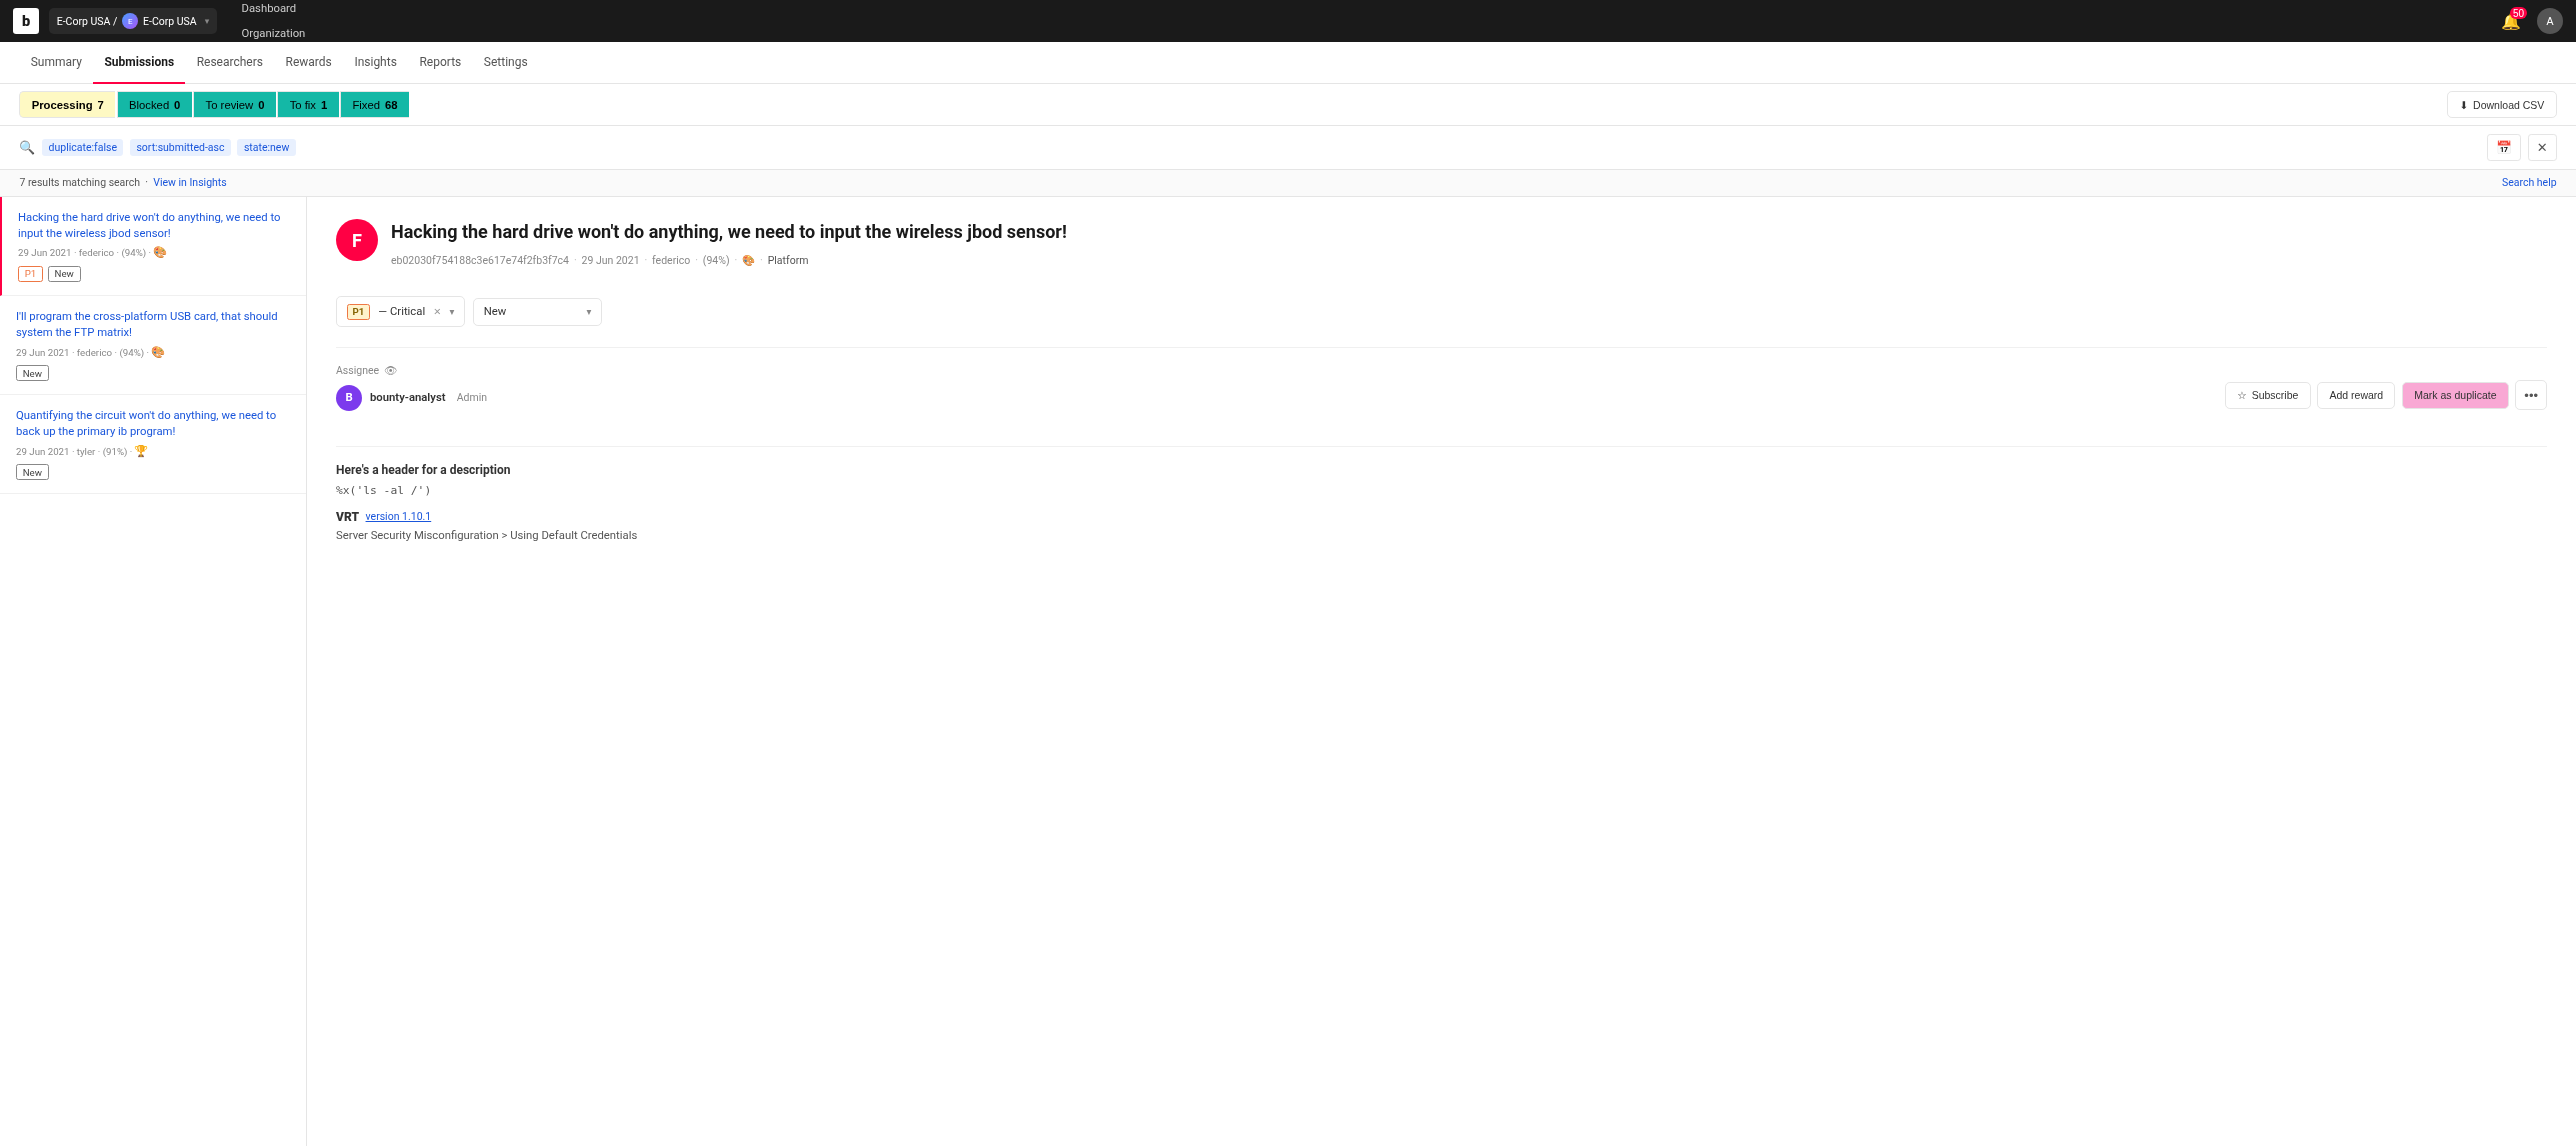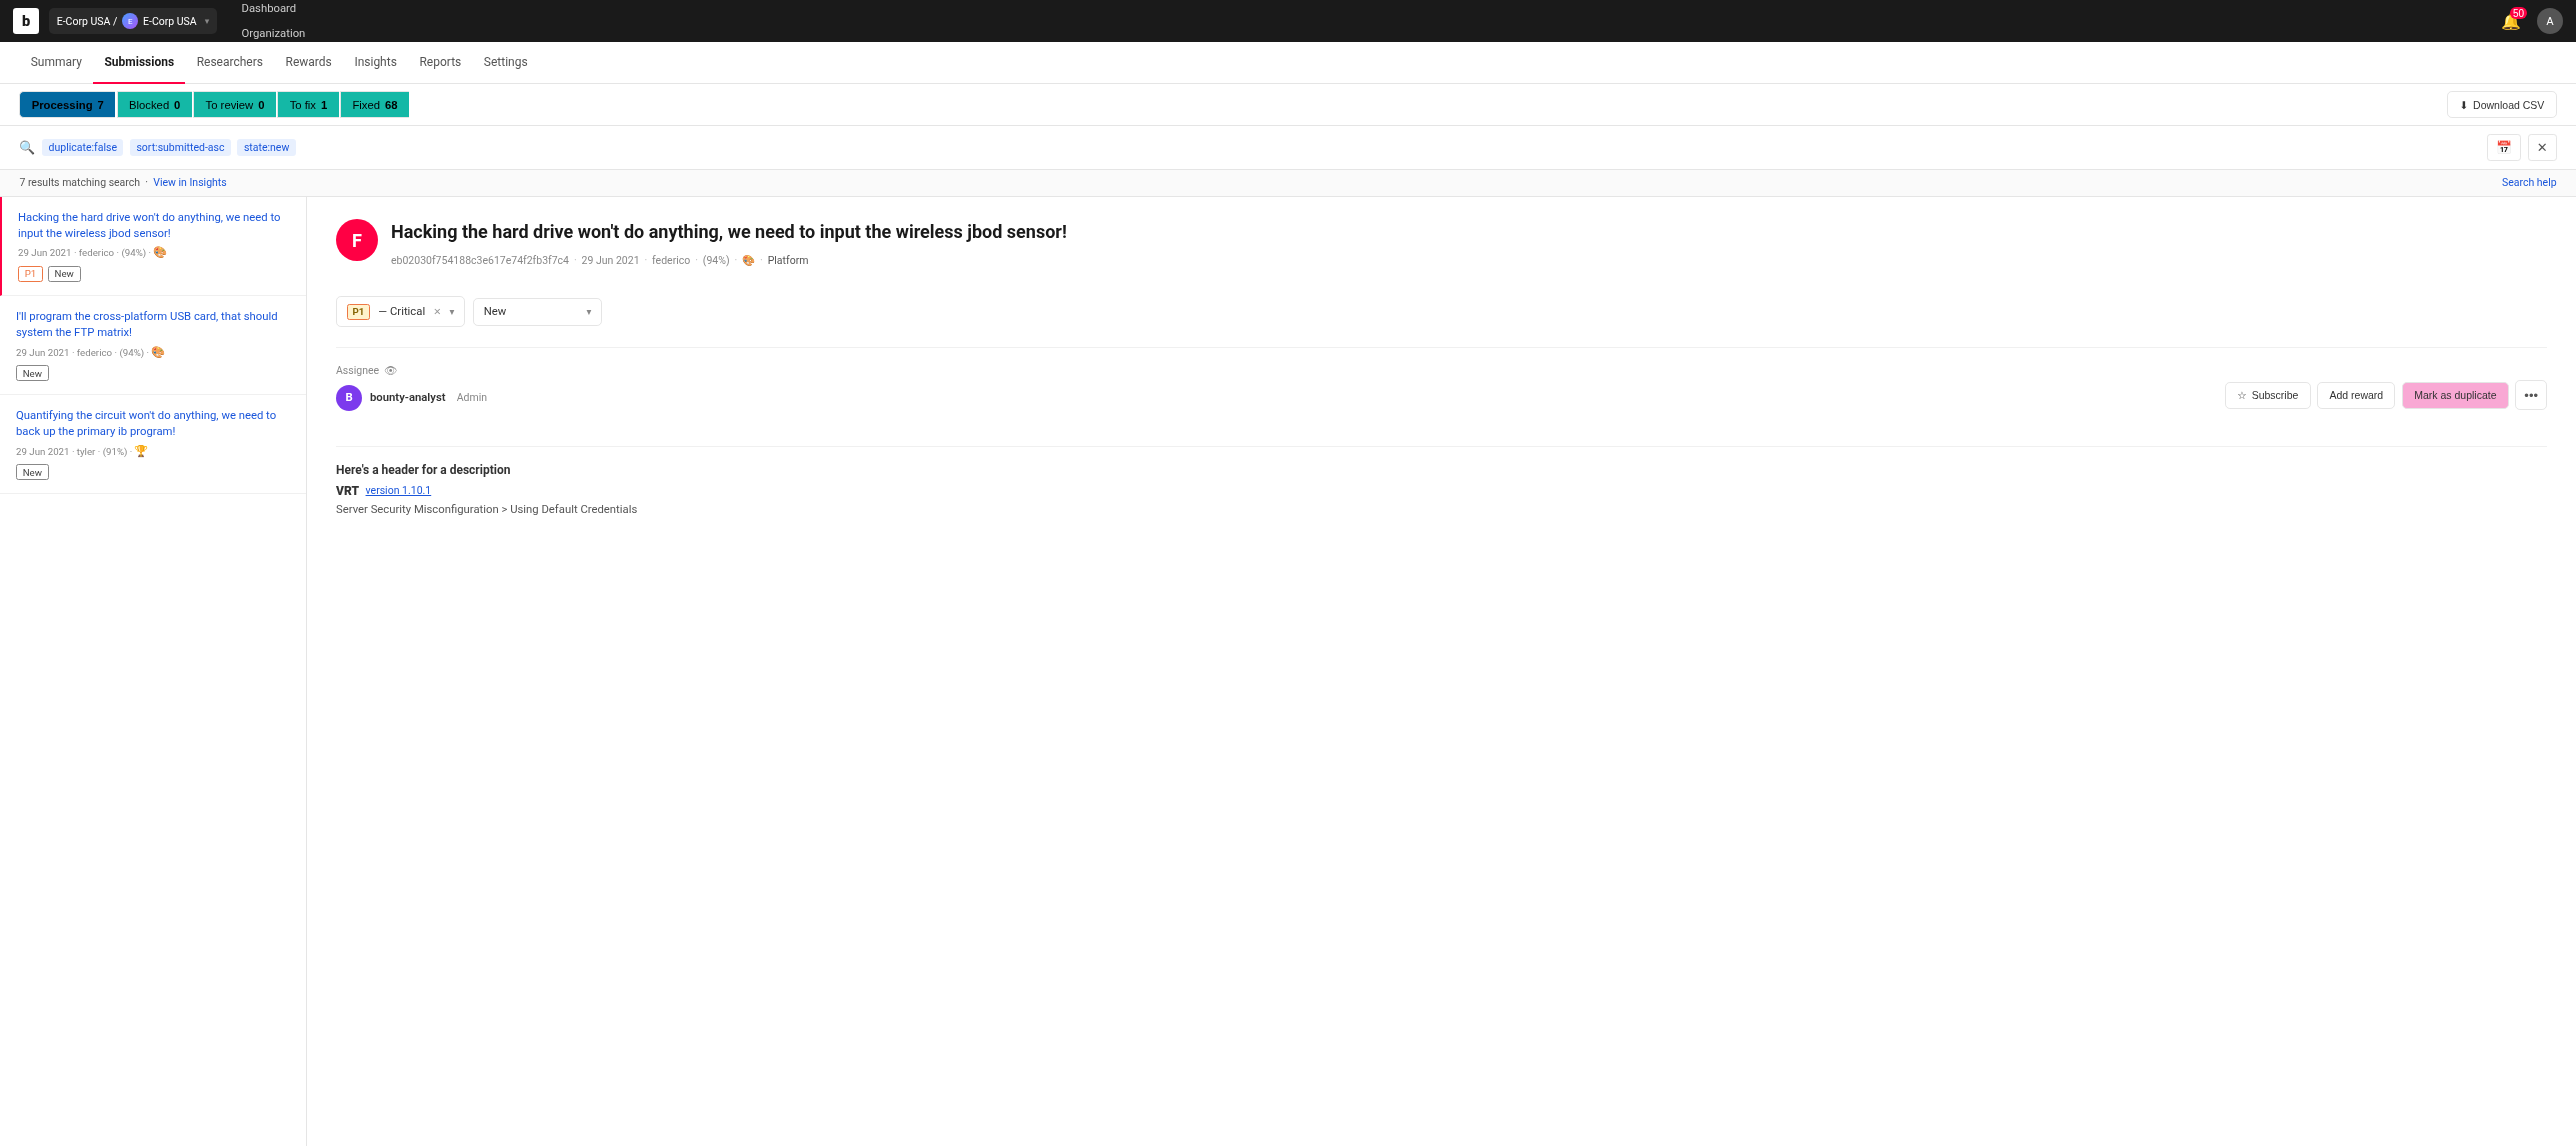--- a/index.html
+++ b/index.html
@@ -86,21 +86,21 @@
     }
     .filter-btn {
       padding: 6.5px 11.3px; border: 0.8px solid #e5e5e5;
       background: #14b8a6; cursor: pointer; font-size: 11.3px;
       display: flex; align-items: center; gap: 4.9px;
       white-space: nowrap; border-right: none;
     }
     .filter-btn:first-child { border-radius: 4.9px 0 0 4.9px; }
     .filter-btn:last-child { border-radius: 0 4.9px 4.9px 0; border-right: 0.8px solid #e5e5e5; }
     .filter-btn .count { font-weight: 700; }
-    .filter-btn.active { font-weight: 700; background: #0369a1; }
+    .filter-btn.active { font-weight: 700; background: #fef9c3; }
     .filter-spacer { flex: 1; }
     .download-btn {
       display: flex; align-items: center; gap: 4.9px;
       padding: 6.5px 11.3px; border: 0.8px solid #e5e5e5;
       border-radius: 4.9px; background: #fff; cursor: pointer;
       font-size: 10.5px; color: #333;
     }
 
     
     .search-bar {
@@ -467,20 +467,21 @@
         </button>
         <button class="btn-add-reward">Add reward</button>
         <button class="btn-mark-dup">Mark as duplicate</button>
         <button class="btn-more">•••</button>
       </div>
     </div>
 
     <hr class="divider">
 
     <p class="desc-header">Here's a header for a description</p>
+    <p class="desc-code">%x('ls -al /')</p>
 
     <div class="vrt-row">
       <span class="vrt-badge">VRT</span>
       <a href="#" class="vrt-version">version 1.10.1</a>
     </div>
     <p class="vrt-category">Server Security Misconfiguration &gt; Using Default Credentials</p>
 
   </div>
 </div>
 

